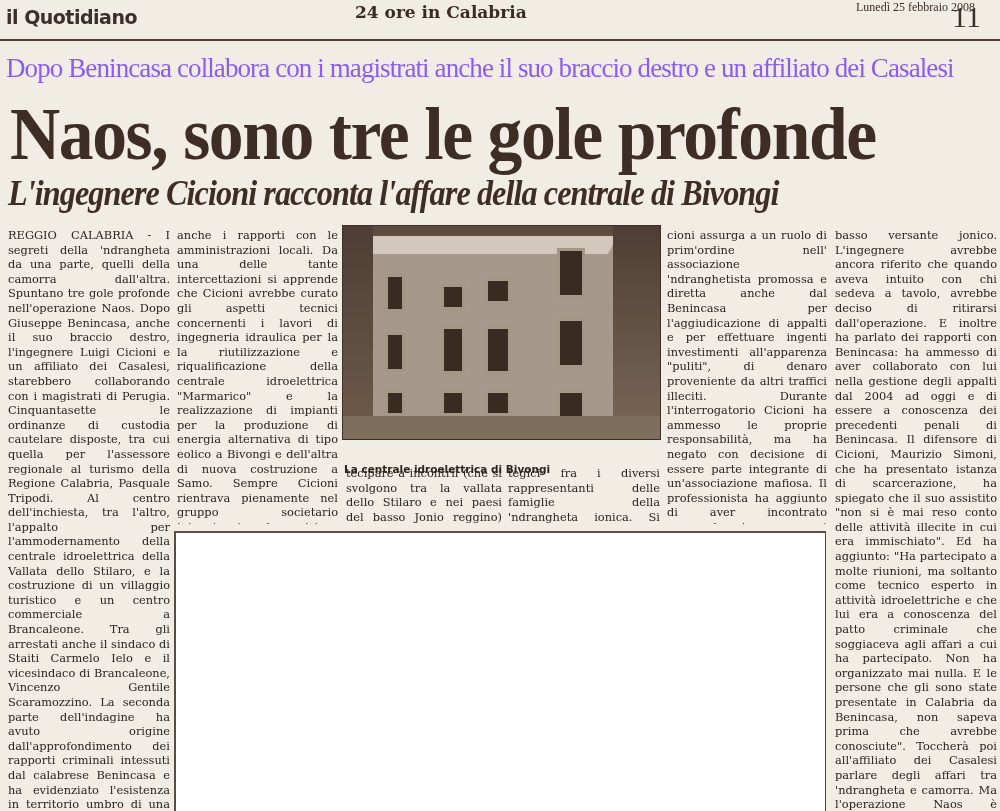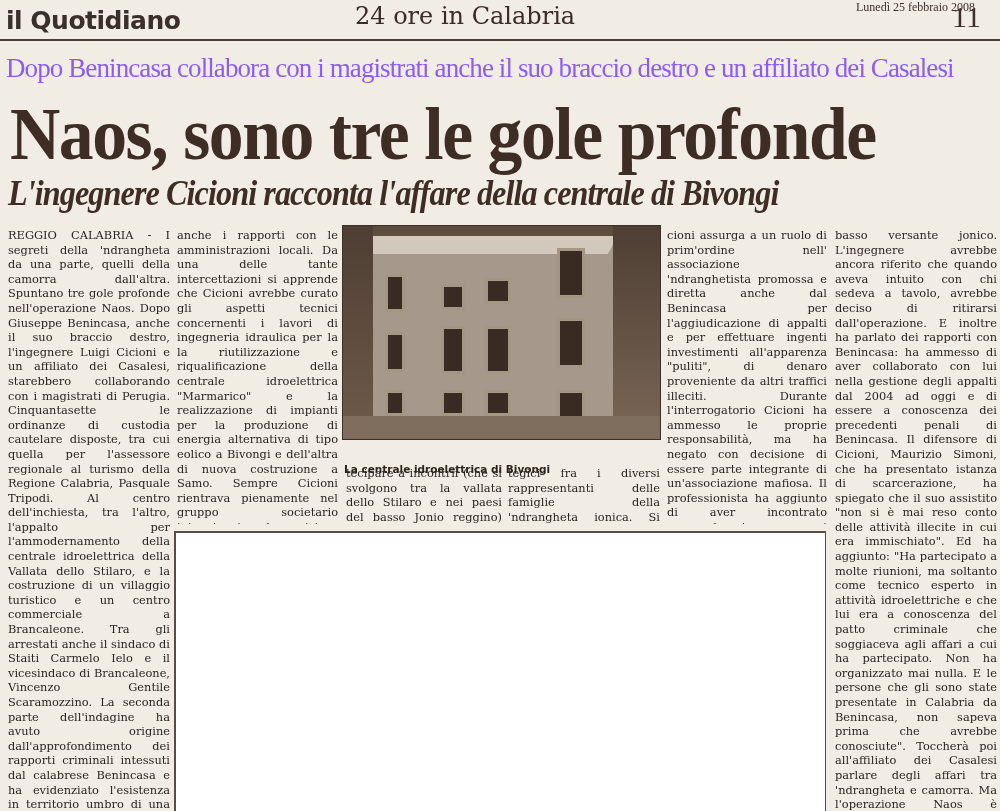--- a/index.html
+++ b/index.html
@@ -1,19 +1,19 @@
 <!DOCTYPE html>
 <html><head>
 <meta charset="utf-8">
 <style>
   html,body{margin:0;padding:0;}
   body{width:1000px;height:811px;overflow:hidden;background:#f1ece4;position:relative;font-family:"DejaVu Serif",serif;color:#2b2420;}
   .abs{position:absolute;}
-  .masthead-logo{left:6px;top:6px;font-family:"DejaVu Sans",sans-serif;font-weight:bold;font-size:25px;letter-spacing:-0.5px;color:#3a2f2a;}
-  .section-title{left:355px;top:2px;font-family:"DejaVu Serif",serif;font-weight:normal;font-size:24px;color:#3a2c25;}
+  .masthead-logo{left:6px;top:6px;font-family:"DejaVu Sans",sans-serif;font-weight:bold;font-size:19px;letter-spacing:-0.5px;color:#3a2f2a;}
+  .section-title{left:355px;top:2px;font-family:"DejaVu Serif",serif;font-weight:bold;font-size:17px;color:#3a2c25;}
   .date{left:808px;top:0;font-family:"Liberation Serif",serif;font-size:12px;color:#3a2f2a;margin-left:48px;}
   .page-num{left:952px;top:0px;font-family:"Liberation Serif",serif;font-size:30px;color:#3a2f2a;}
   .rule{left:0;top:39px;width:1000px;height:2px;background:#4b3e37;}
   .kicker{left:6px;top:53px;font-family:"Liberation Serif",serif;font-size:27px;color:#8b5cf6;letter-spacing:-0.9px;white-space:nowrap;}
   .headline{left:10px;top:92px;font-family:"Liberation Serif",serif;font-weight:bold;font-size:74px;color:#3e2d24;letter-spacing:-1.5px;white-space:nowrap;transform:scaleX(0.94);transform-origin:left top;}
   .subhead{left:8px;top:174px;font-family:"Liberation Serif",serif;font-style:italic;font-weight:bold;font-size:35px;color:#3e2d24;white-space:nowrap;letter-spacing:-1px;transform:scaleX(0.92);transform-origin:left top;}
   .col{font-family:"DejaVu Serif",serif;font-size:11.4px;line-height:14.6px;text-align:justify;hyphens:auto;color:#2b2420;overflow:hidden;}
   .col1{left:8px;top:228px;width:162px;height:583px;}
   .col2{left:177px;top:228px;width:161px;height:296px;}
   .col4{left:346px;top:466px;width:156px;height:60px;}

